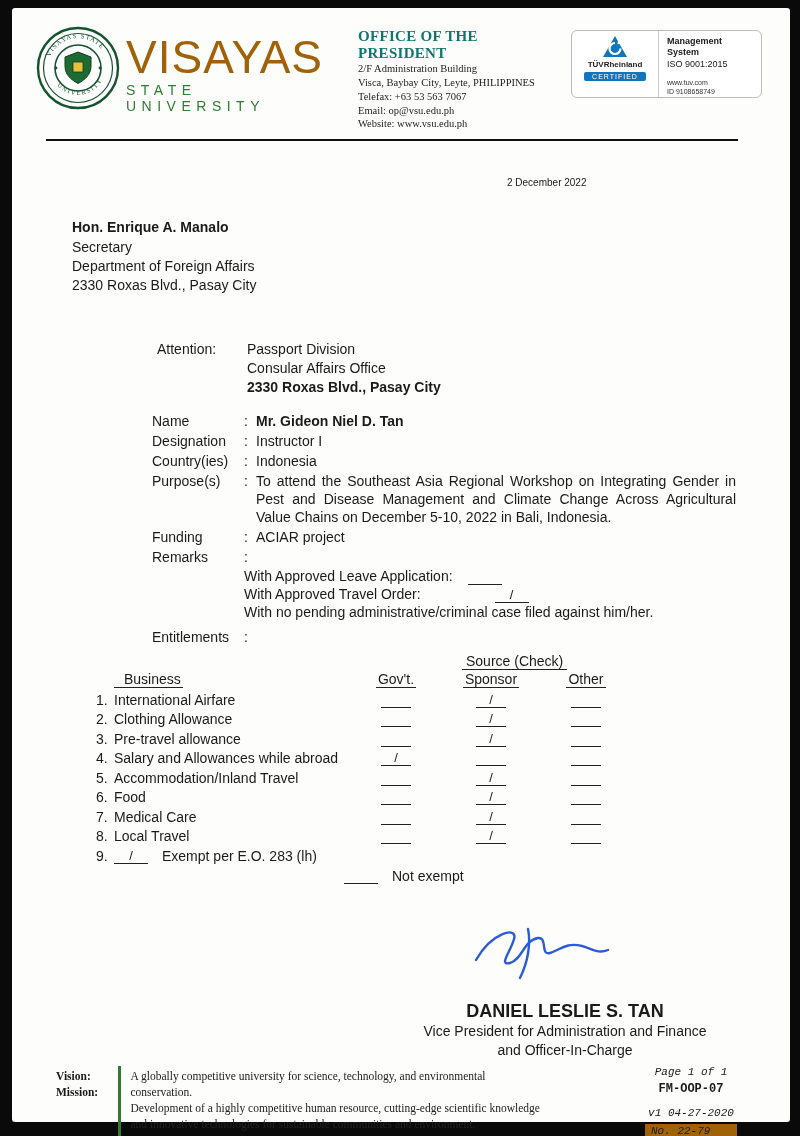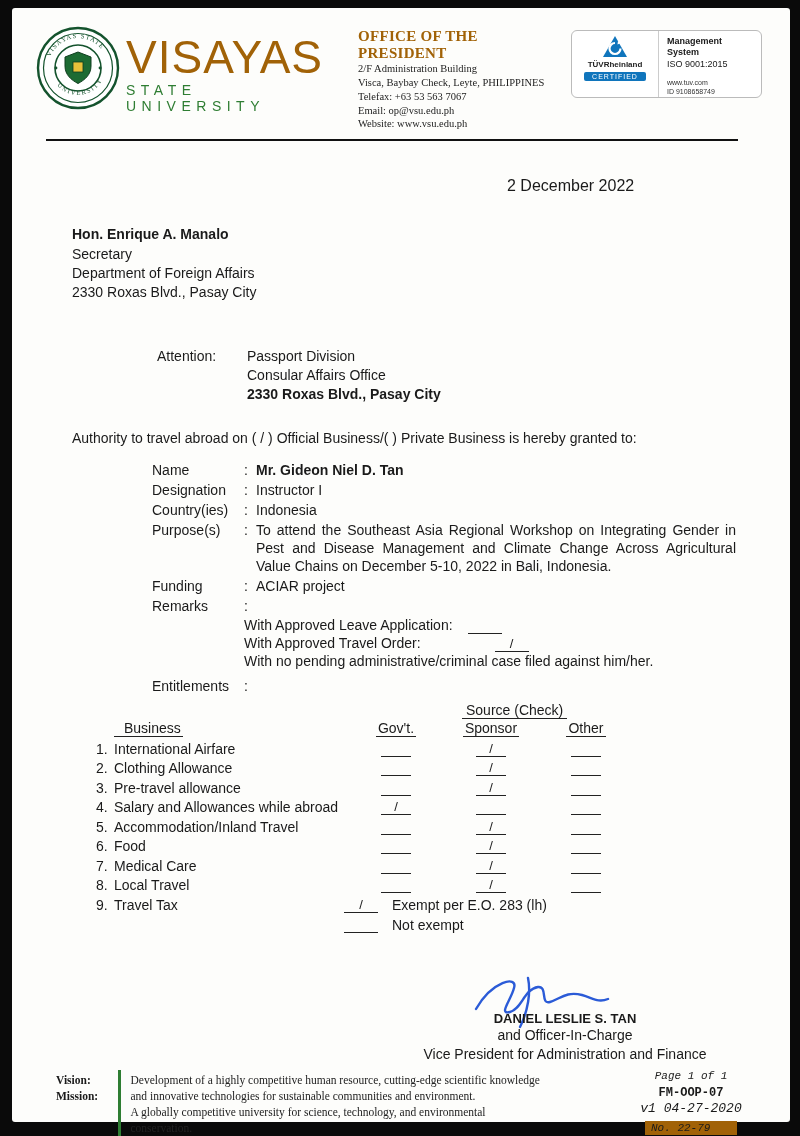--- a/index.html
+++ b/index.html
@@ -13,33 +13,33 @@
     display:flex;flex-direction:column;
     padding:16px 28px 8px 24px;box-sizing:border-box;
   }
   
   .hdr{display:flex;align-items:flex-start;}
   .seal{flex:0 0 auto;margin-top:2px;}
   .wordmark{margin-left:6px;margin-top:10px;width:218px;flex:0 0 auto;}
   .wordmark .big{font-size:46px;line-height:1;letter-spacing:1px;color:#a16207;font-weight:400;}
   .wordmark .sub{font-size:14px;letter-spacing:5.5px;color:#2e7d32;margin-top:2px;font-weight:500;}
   .office{margin-left:14px;margin-top:4px;font-family:"Liberation Serif",serif;flex:0 0 auto;width:210px;}
-  .office .otitle{font-size:15px;font-weight:bold;color:#a16207;letter-spacing:.3px;}
+  .office .otitle{font-size:15px;font-weight:bold;color:#0f766e;letter-spacing:.3px;}
   .office .oline{font-size:10.5px;line-height:1.32;color:#222;}
   .iso{margin-left:auto;margin-top:6px;display:flex;border:1px solid #bbb;border-radius:6px;background:#fff;overflow:hidden;height:66px;}
   .tuvbox{width:86px;display:flex;flex-direction:column;align-items:center;padding-top:4px;border-right:1px solid #ccc;}
   .tuvbrand{font-size:8px;font-weight:bold;color:#222;margin-top:1px;}
   .certribbon{margin-top:3px;background:#1075bc;color:#fff;font-size:7px;letter-spacing:1px;padding:1px 8px;border-radius:2px;}
   .isotext{padding:5px 8px 3px 8px;font-size:9px;line-height:1.25;width:86px;}
   .isotext .b{font-weight:bold;}
   .isotext .tiny{font-size:7px;color:#333;margin-top:8px;line-height:1.3;}
   .rule{border:none;border-top:2.5px solid #111;margin:8px 24px 0 10px;}
   
   .content{padding:0 20px 0 36px;font-size:14px;}
-  .date{margin-top:36px;margin-left:435px;font-size:16px;}
+  .date{margin-top:36px;margin-left:435px;font-size:10px;}
   .recipient{margin-top:30px;line-height:1.38;}
   .recipient .bold{font-weight:bold;}
   .attention{margin-top:44px;display:flex;line-height:1.38;}
   .attention .alabel{margin-left:85px;width:90px;flex:0 0 auto;}
   .intro{margin-top:26px;}
   .frow{display:flex;line-height:1.28;margin-top:2px;}
   .frow .flabel{margin-left:80px;width:92px;flex:0 0 auto;}
   .frow .fcolon{width:12px;flex:0 0 auto;}
   .frow .fvalue{flex:0 1 480px;max-width:480px;}
   .frow .fvalue.just{text-align:justify;}
@@ -61,31 +61,31 @@
   .trow .c{justify-self:center;}
   .row9{display:flex;margin-top:4px;align-items:flex-end;}
   .row9 .num{width:18px;flex:0 0 auto;}
   .row9 .cat{width:230px;flex:0 0 auto;}
   .row9line2{display:flex;margin-top:4px;align-items:flex-end;}
   .row9line2 .sp{width:248px;flex:0 0 auto;}
   .exempt-text{margin-left:14px;}
   
   .sig{margin-left:303px;width:380px;text-align:center;margin-top:40px;}
   .sig svg{display:block;margin:0 auto -20px auto;position:relative;left:-28px;}
-  .sig .sname{font-weight:bold;font-size:13px;position:relative;}
+  .sig .sname{font-weight:bold;font-size:18px;position:relative;margin-top:39px;}
   .sig .stitle{font-size:14px;line-height:1.35;}
   
   .footer{margin-top:auto;display:flex;align-items:flex-start;padding:6px 6px 4px 20px;}
   .vm-labels{font-family:"Liberation Serif",serif;font-weight:bold;font-size:11.5px;width:62px;flex:0 0 auto;line-height:1.4;padding-top:2px;}
   .vline{width:2.5px;background:#2e7d32;align-self:stretch;margin-right:10px;flex:0 0 auto;}
   .vm-text{font-family:"Liberation Serif",serif;font-size:11.5px;line-height:1.4;width:410px;flex:0 0 auto;padding-top:2px;color:#222;}
   .foot-right{margin-left:auto;width:130px;text-align:center;font-family:Liberation Mono, monospace;flex:0 0 auto;}
   .foot-right .pg{font-style:italic;font-size:11px;}
   .foot-right .fm{font-weight:bold;font-size:12px;margin-top:4px;}
-  .foot-right .ver{font-style:italic;font-size:13px;margin-top:1px;}
+  .foot-right .ver{font-style:italic;font-size:11px;margin-top:11px;}
   .foot-right .num{background:#a16207;font-style:italic;font-size:11px;margin-top:5px;padding:1px 6px;display:inline-block;min-width:80px;text-align:left;}
 </style>
 </head>
 <body>
 
 <div class="page">
 
   <div class="hdr">
     <div class="seal">
       <svg width="84" height="84" viewBox="0 0 84 84">
@@ -108,21 +108,21 @@
         <circle cx="64" cy="42" r="1.4" fill="#14532d"></circle>
       </svg>
     </div>
     <div class="wordmark">
       <div class="big">VISAYAS</div>
       <div class="sub">STATE UNIVERSITY</div>
     </div>
     <div class="office">
       <div class="otitle">OFFICE OF THE PRESIDENT</div>
       <div class="oline">2/F Administration Building</div>
-      <div class="oline">Visca, Baybay Check, Leyte, PHILIPPINES</div>
+      <div class="oline">Visca, Baybay City, Leyte, PHILIPPINES</div>
       <div class="oline">Telefax: +63 53 563 7067</div>
       <div class="oline">Email: op@vsu.edu.ph</div>
       <div class="oline">Website: www.vsu.edu.ph</div>
     </div>
     <div class="iso">
       <div class="tuvbox">
         <svg width="26" height="24" viewBox="0 0 26 24">
           <path d="M13 1 L25 22 L1 22 Z" fill="#1075bc"></path>
           <path d="M13 8 a5.5 5.5 0 1 0 5.5 5.5" stroke="#fff" stroke-width="2.2" fill="none"></path>
           <path d="M16 6 l3 2 -3.5 1.5 z" fill="#fff"></path>
@@ -157,21 +157,20 @@
 
     <div class="attention">
       <div class="alabel">Attention:</div>
       <div>
         <div>Passport Division</div>
         <div>Consular Affairs Office</div>
         <div class="bold">2330 Roxas Blvd., Pasay City</div>
       </div>
     </div>
 
-    <div class="intro">Authority to travel abroad on ( / ) Official Business/( ) Private Business is hereby granted to:</div>
 
     <div class="fields">
       <div class="frow">
         <div class="flabel">Name</div>
         <div class="fcolon">:</div>
         <div class="fvalue bold">Mr. Gideon Niel D. Tan</div>
       </div>
       <div class="frow">
         <div class="flabel">Designation</div>
         <div class="fcolon">:</div>
@@ -278,52 +277,51 @@
       <div class="trow">
         <div>8.</div>
         <div>Local Travel</div>
         <div class="c"><span class="blank b30"></span></div>
         <div class="c"><span class="blank b30">/</span></div>
         <div class="c"><span class="blank b30"></span></div>
       </div>
 
       <div class="row9">
         <div class="num">9.</div>
-        <div class="cat">Travel Tax</div>
         <span class="blank b34">/</span>
         <span class="exempt-text">Exempt per E.O. 283 (lh)</span>
       </div>
       <div class="row9line2">
         <div class="sp"></div>
         <span class="blank b34"></span>
         <span class="exempt-text">Not exempt</span>
       </div>
     </div>
 
     <div class="sig">
       <svg width="150" height="58" viewBox="0 0 150 58">
         <path d="M14 36 C 30 8, 56 2, 52 15 C 49 27, 36 42, 48 39 C 60 36, 62 16, 76 14 C 86 13, 78 32, 88 29 C 98 26, 104 18, 120 22 C 131 25, 136 30, 146 26" stroke="#2b5bd7" stroke-width="2.4" fill="none" stroke-linecap="round"></path>
         <path d="M66 5 C 69 19, 66 38, 58 54" stroke="#2b5bd7" stroke-width="2.4" fill="none" stroke-linecap="round"></path>
       </svg>
       <div class="sname">DANIEL LESLIE S. TAN</div>
+      <div class="stitle">Vice President for Administration and Finance</div>
       <div class="stitle">and Officer-In-Charge</div>
-      <div class="stitle">Vice President for Administration and Finance</div>
     </div>
 
   </div>
 
   <div class="footer">
     <div class="vm-labels">
       <div>Vision:</div>
       <div>Mission:</div>
     </div>
     <div class="vline"></div>
     <div class="vm-text">
+      <div>A globally competitive university for science, technology, and environmental conservation.</div>
       <div>Development of a highly competitive human resource, cutting-edge scientific knowledge and innovative technologies for sustainable communities and environment.</div>
-      <div>A globally competitive university for science, technology, and environmental conservation.</div>
     </div>
     <div class="foot-right">
       <div class="pg">Page 1 of 1</div>
       <div class="fm">FM-OOP-07</div>
       <div class="ver">v1 04-27-2020</div>
       <div class="num">No.  22-79</div>
     </div>
   </div>
 
 </div>

